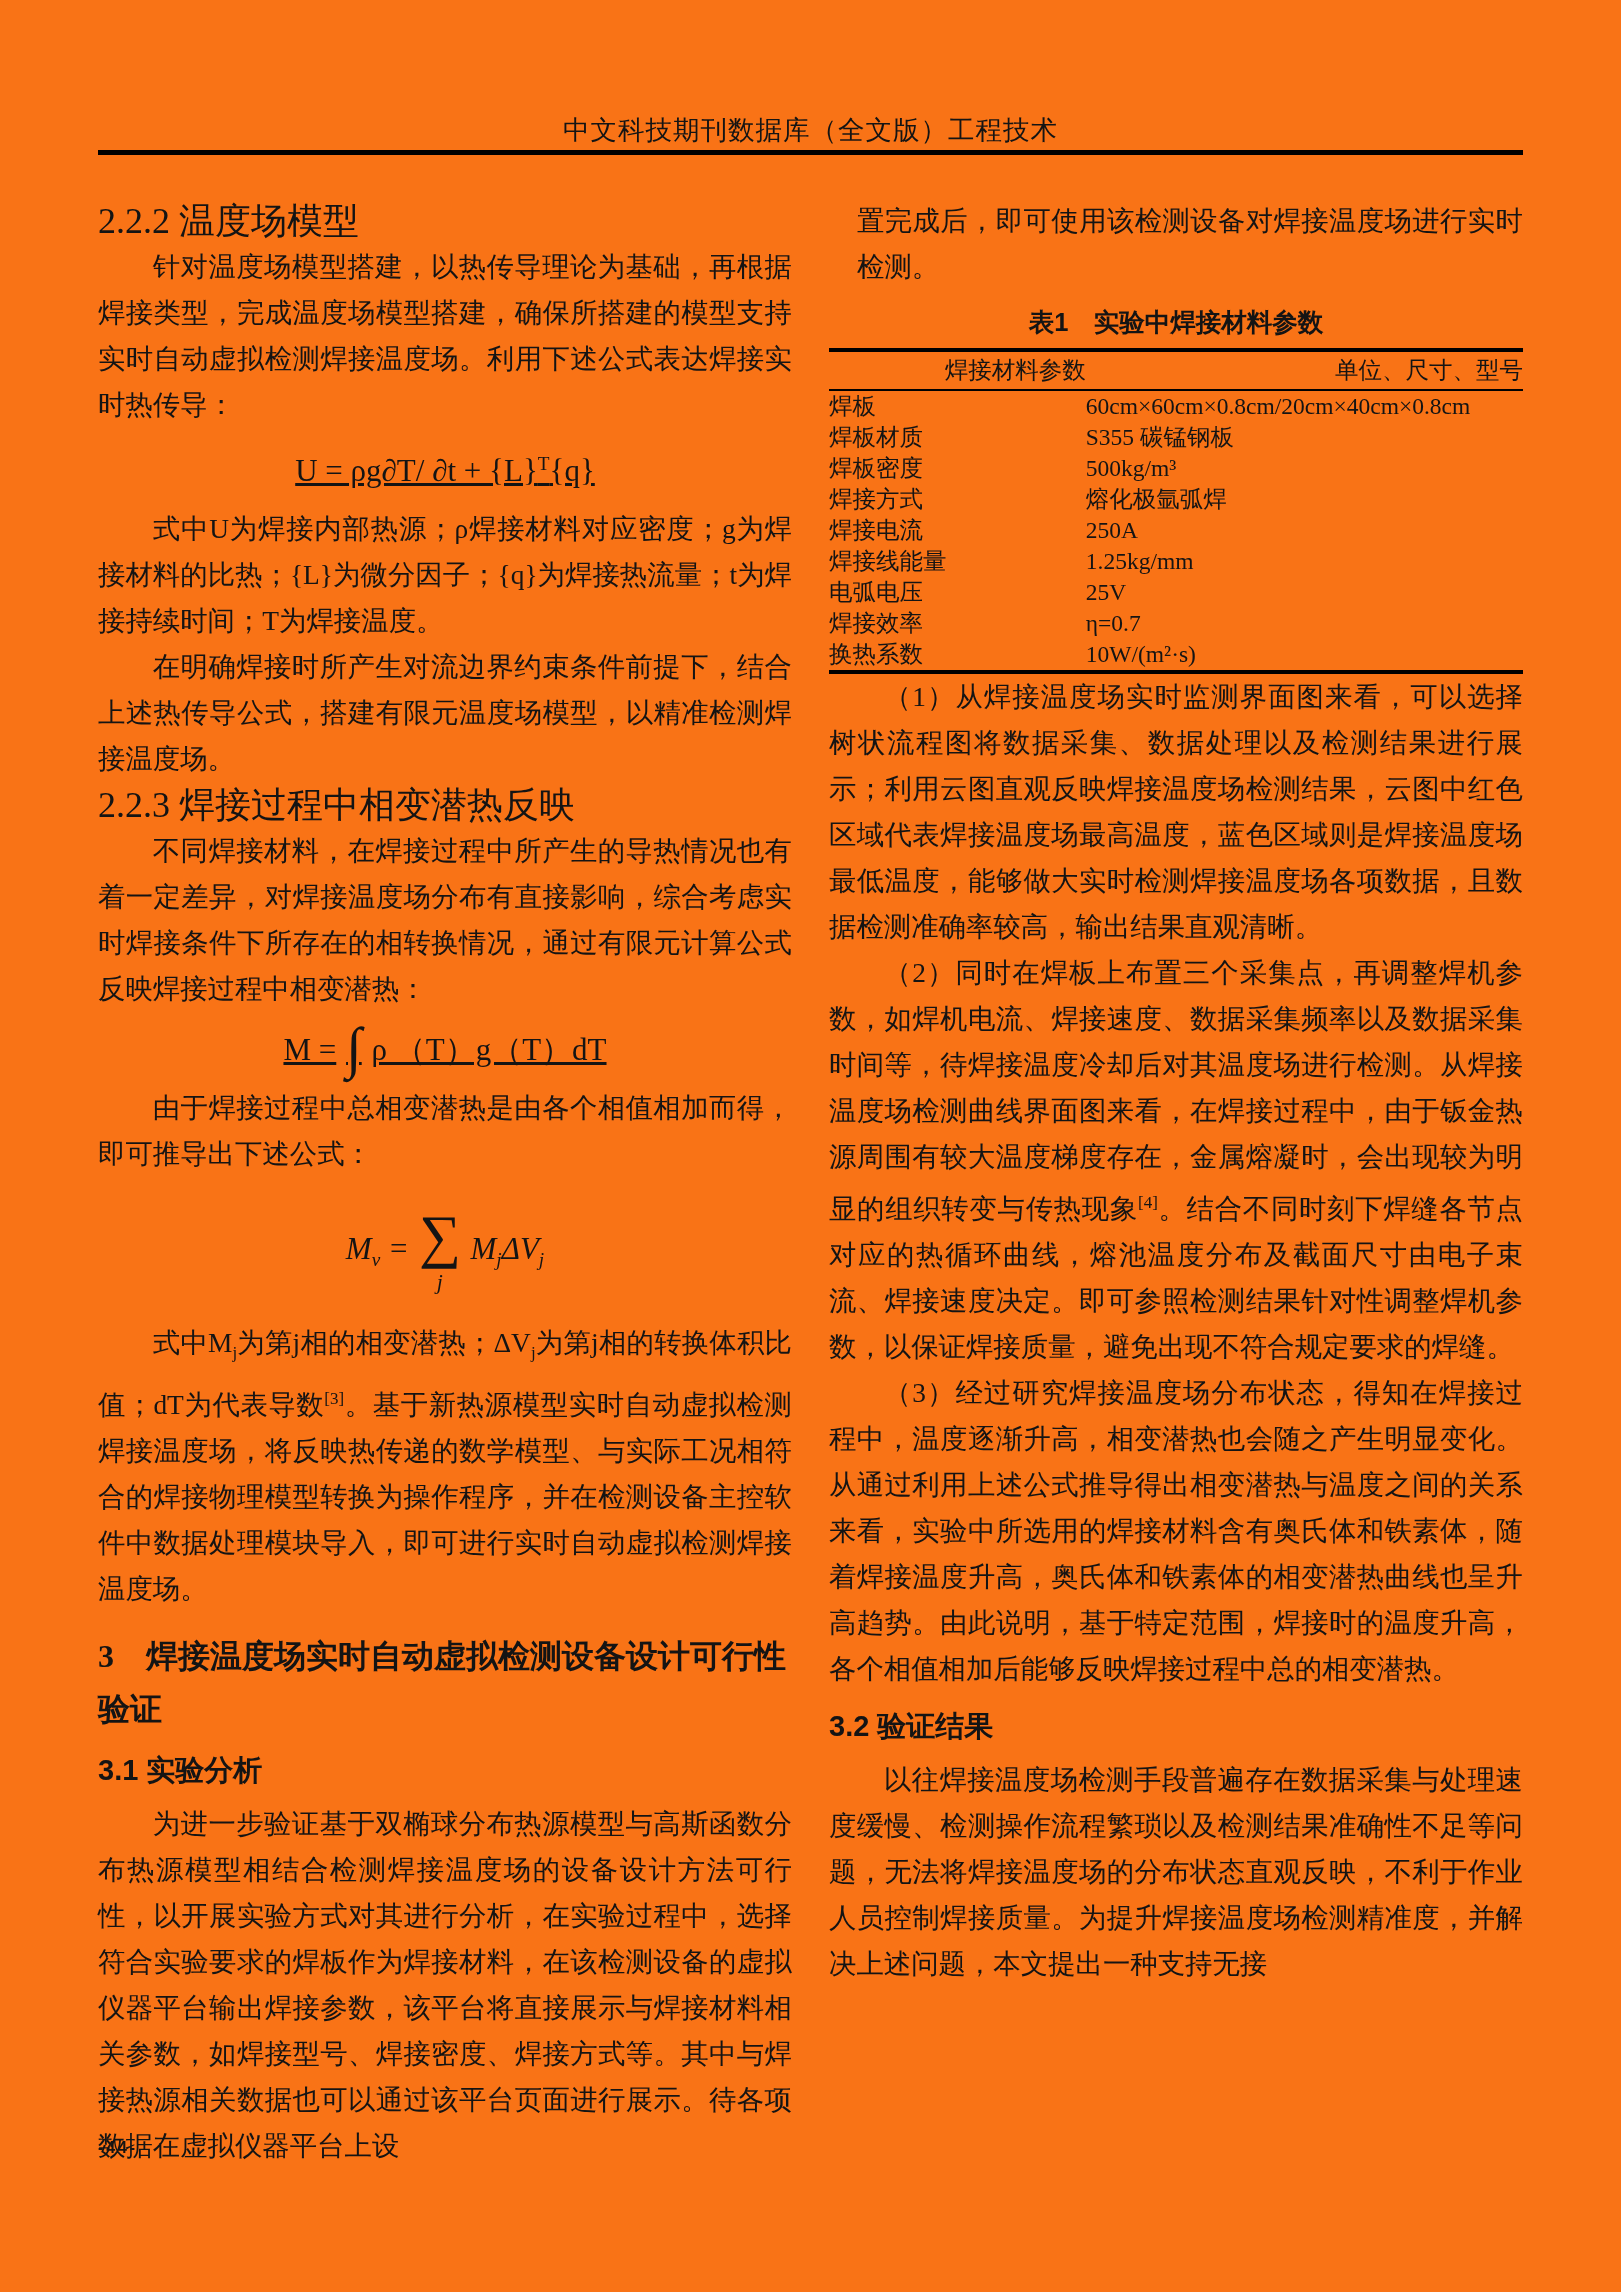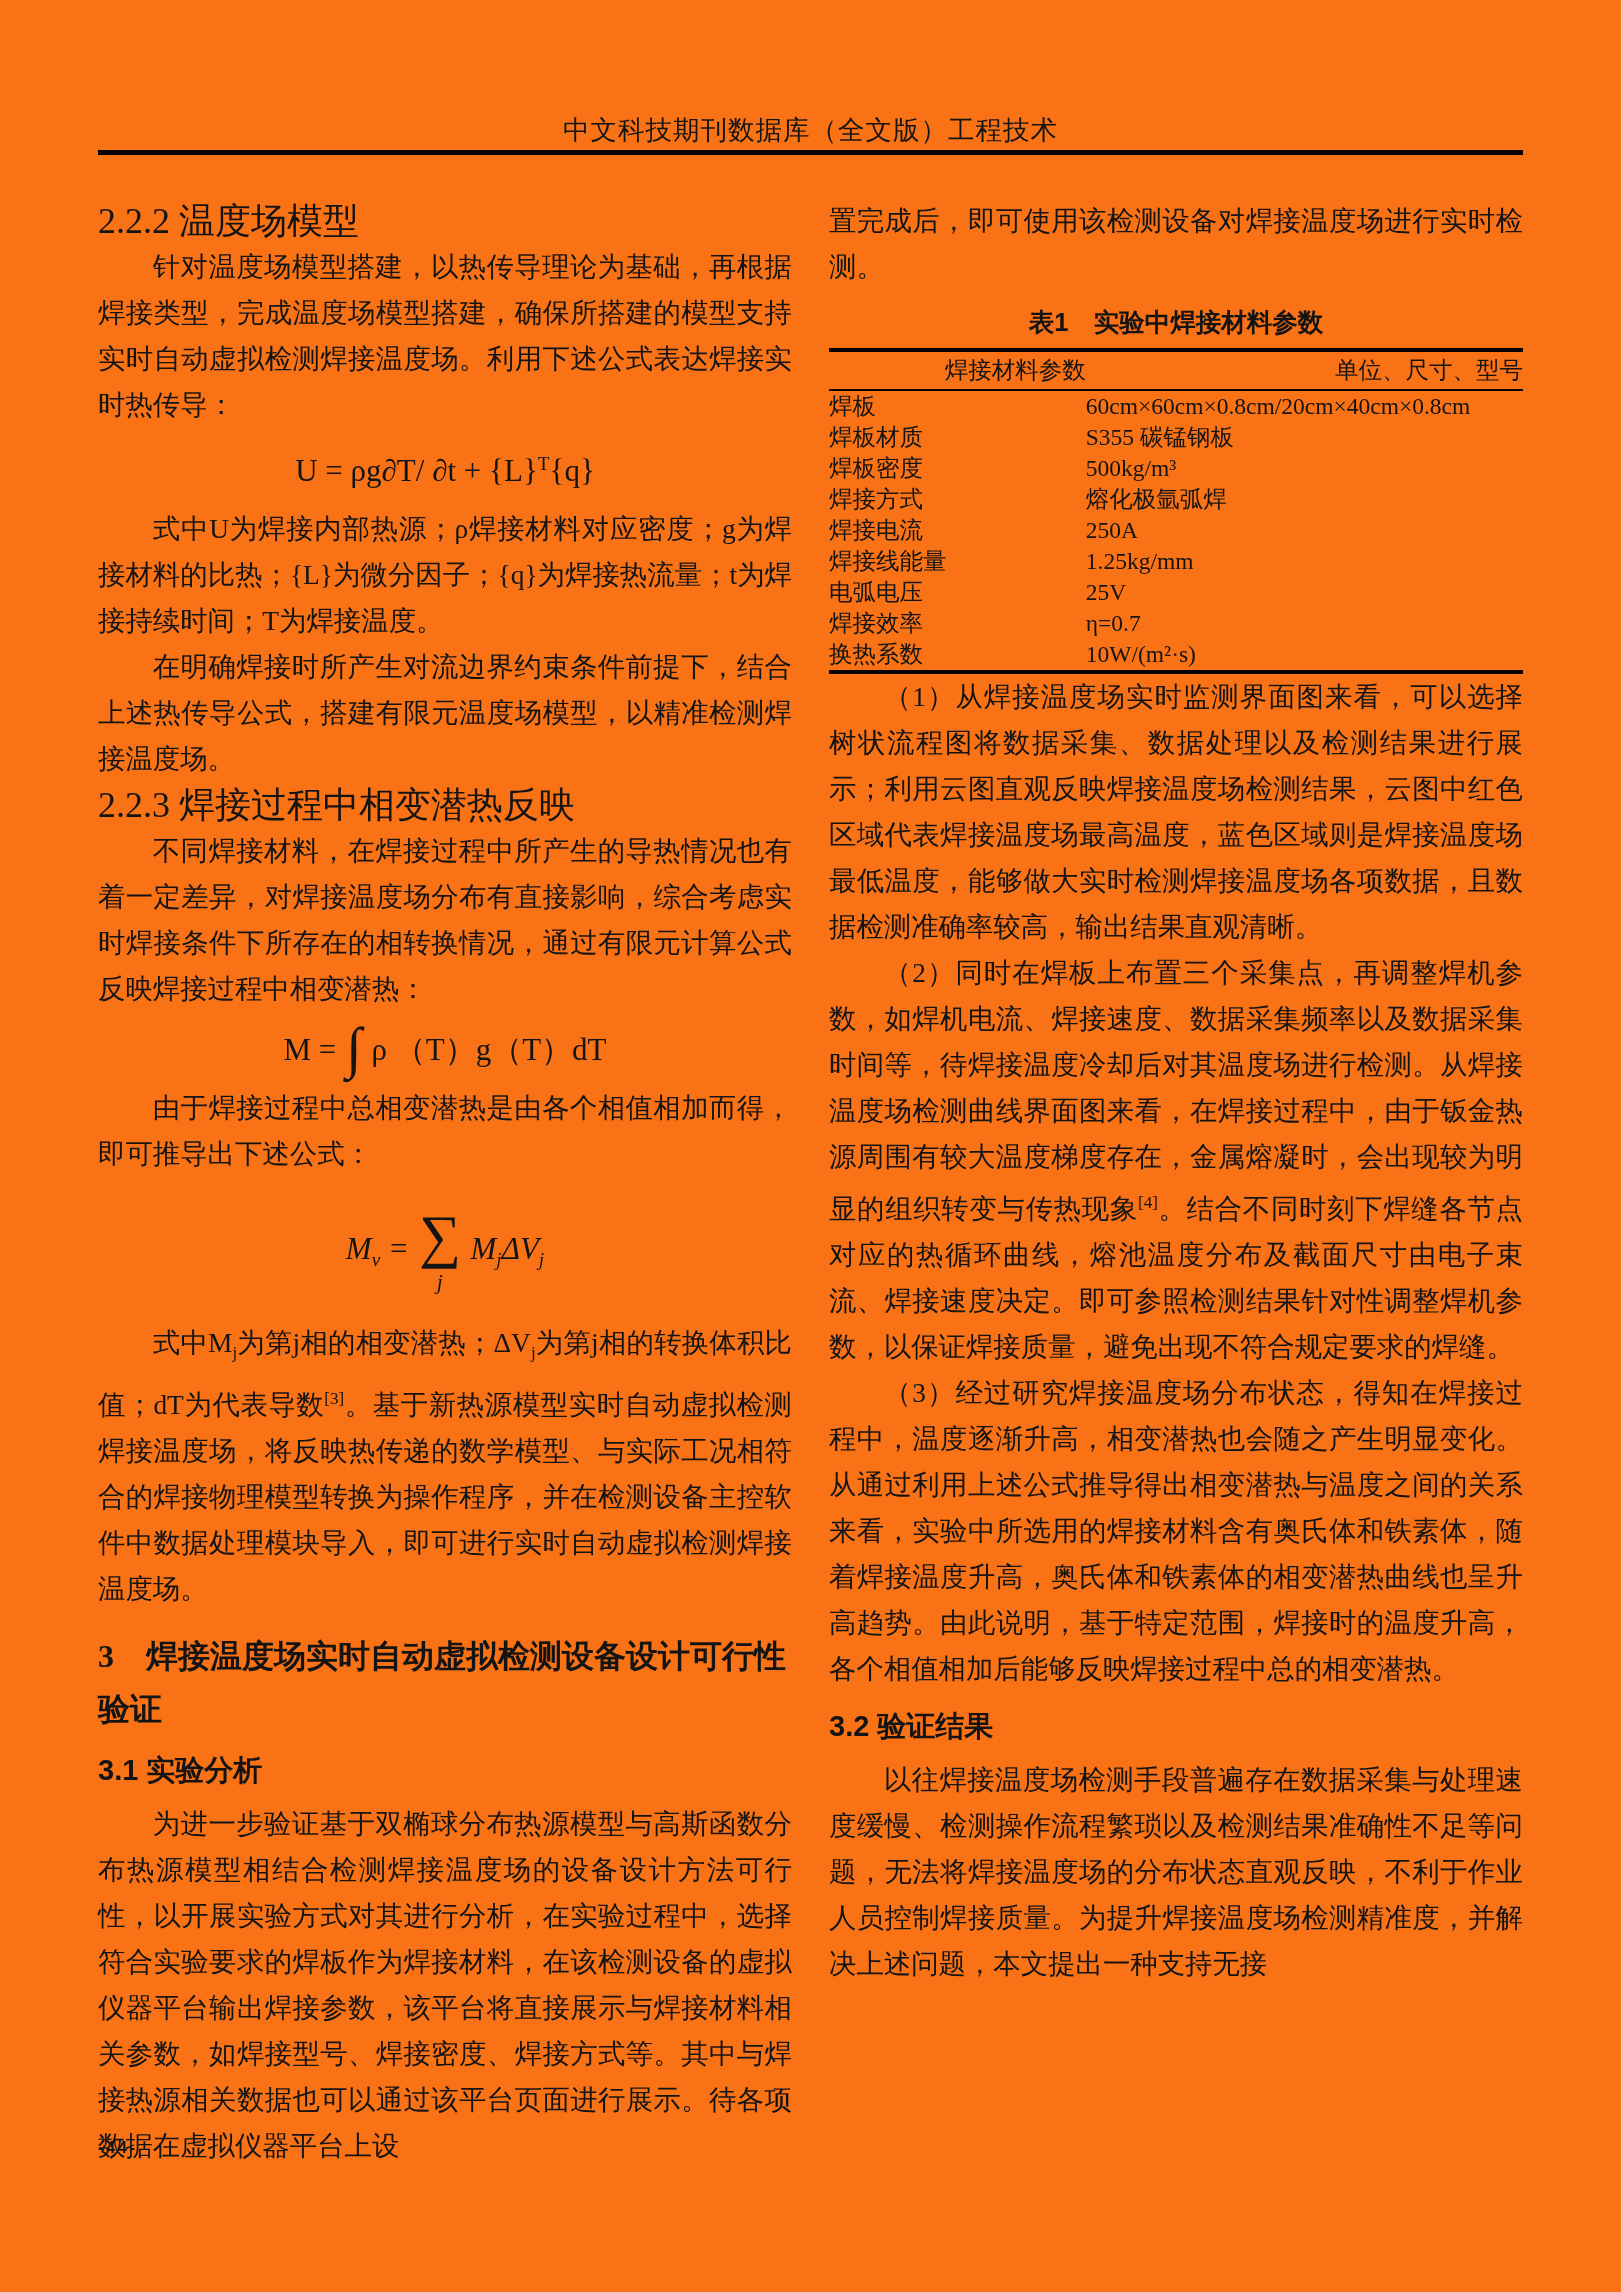--- a/index.html
+++ b/index.html
@@ -4,27 +4,27 @@
 <style>
   html,body{margin:0;padding:0;background:#e8e8e8;}
   .page{position:relative;width:1621px;height:2293px;background:#f97316;margin:0 auto;
         font-family:"Liberation Serif","DejaVu Serif",serif;color:#141414;overflow:hidden;}
   .header-title{position:absolute;top:112px;left:0;width:100%;text-align:center;
                 font-size:26.5px;letter-spacing:1px;}
   .header-rule{position:absolute;top:150px;left:98px;width:1425px;height:4.9px;background:#000;}
   .columns{position:absolute;top:198px;left:98px;width:1425px;display:flex;gap:37px;}
   .col{width:694px;font-size:27.4px;line-height:46px;text-align:justify;text-justify:inter-ideograph;}
   .col p{margin:0;text-indent:2em;}
-  .col p.noindent{text-indent:0;}
+  .col p.noindent{text-indent:0;margin-left:28px;}
   .subhead{font-size:36px;font-weight:normal;margin:0;line-height:46px;}
   .sec-h1{font-family:Liberation Serif, serif;font-weight:bold;
           font-size:32px;line-height:53px;margin:17.6px 0 9.8px;text-align:left;}
   .sec-h2{font-family:"Liberation Sans","DejaVu Sans",sans-serif;font-weight:bold;
           font-size:29px;line-height:45px;margin:11.8px 0 7.8px;text-align:left;}
-  .formula{text-align:center;text-indent:0 !important;font-size:31px;line-height:63px;margin:3.9px 0;}
+  .formula{text-align:center;text-indent:0 !important;font-size:31px;line-height:63px;margin:3.9px 0;text-decoration:underline;}
   .formula .int{font-size:57px;vertical-align:-0.12em;padding:0 9.8px;}
   .formula-flex{display:flex;justify-content:center;align-items:center;
                 font-size:31px;margin:9.8px 0 5.9px;min-height:127px;line-height:1.2;font-style:italic;}
   .frag{display:inline-block;}
   sub{font-size:0.62em;}
   sup{font-size:0.62em;}
   .sum-wrap{display:inline-flex;flex-direction:column;align-items:center;margin:0 9.8px;}
   .sum-sigma{font-size:59px;line-height:1;}
   .sum-sub{font-size:21.6px;line-height:1;margin-top:5.9px;}
   .tbl-caption{font-family:"Liberation Sans","DejaVu Sans",sans-serif;font-weight:bold;

